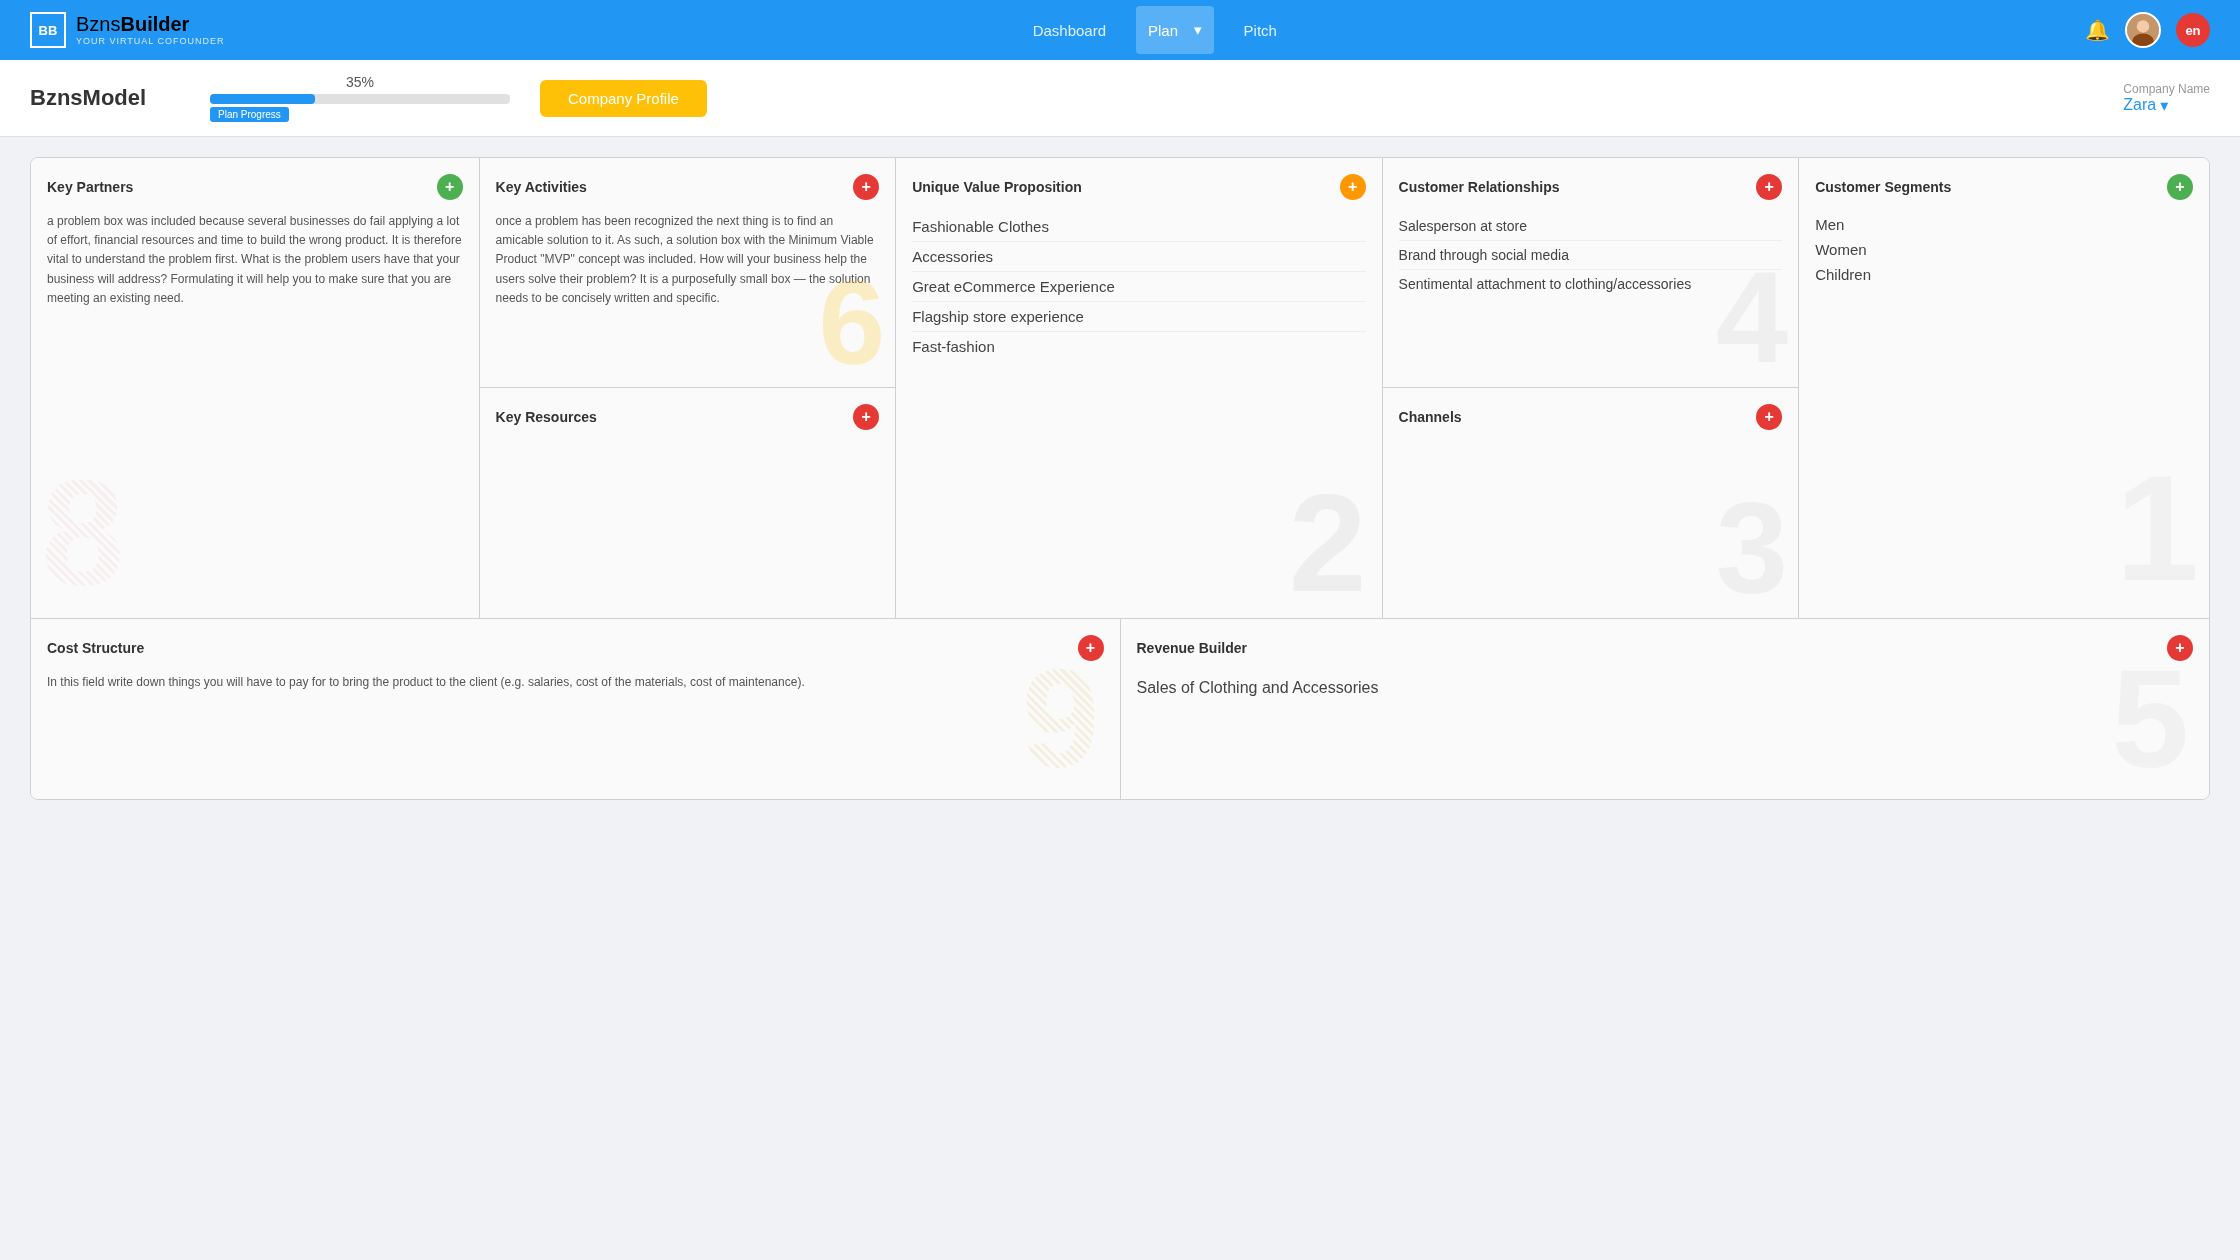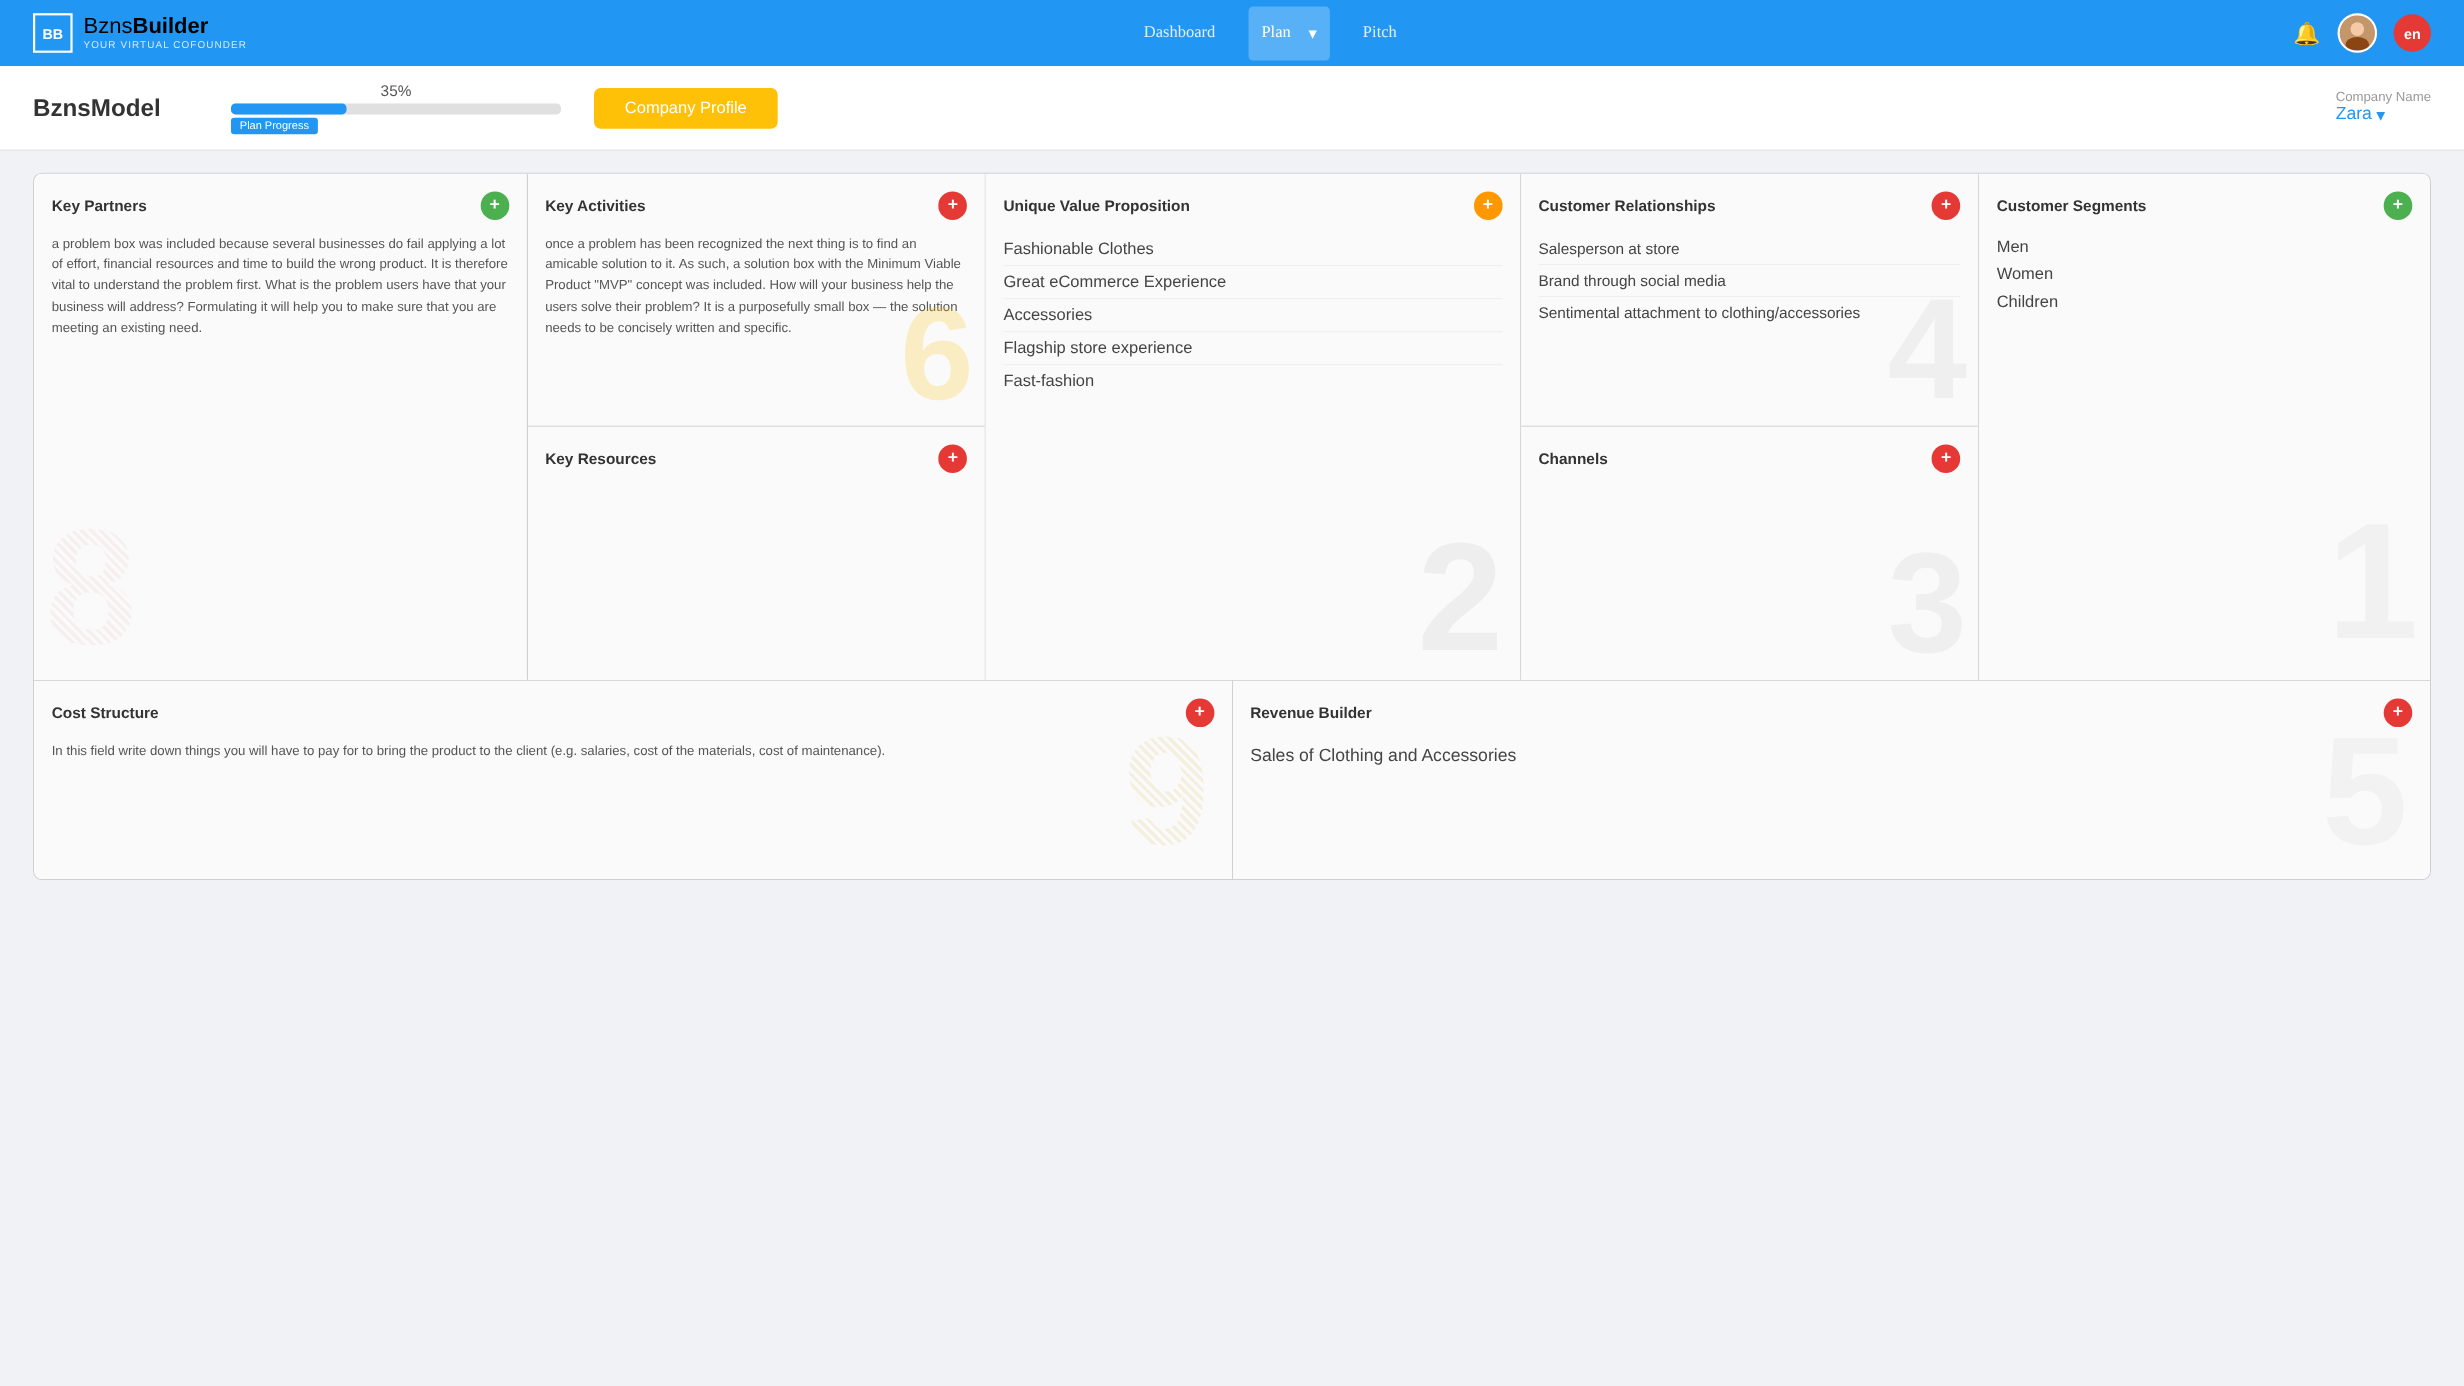--- a/index.html
+++ b/index.html
@@ -17,21 +17,21 @@
     .navbar-left { display: flex; align-items: center; gap: 10px; }
     .logo-box {
       border: 2px solid white;
       width: 36px; height: 36px;
       display: flex; align-items: center; justify-content: center;
       font-weight: bold; color: white; font-size: 13px;
     }
     .logo-text { color: #000000; font-size: 20px; font-weight: bold; line-height: 1; }
     .logo-text span { font-weight: 300; }
     .logo-sub { color: rgba(255,255,255,0.8); font-size: 9px; letter-spacing: 1px; margin-top: 2px; }
-    .navbar-center { display: flex; align-items: center; gap: 20px; font-family: Liberation Serif, serif; }
+    .navbar-center { display: flex; align-items: center; gap: 20px; }
     .nav-link { color: rgba(255,255,255,0.85); font-size: 15px; text-decoration: none; padding: 5px 10px; cursor: pointer; }
     .nav-plan {
       display: flex; align-items: center; gap: 16px;
       color: white; font-size: 15px; cursor: pointer;
       background: rgba(255,255,255,0.25);
       padding: 15px 12px; border-radius: 4px;
     }
     .navbar-right { display: flex; align-items: center; gap: 15px; }
     .bell-icon { color: white; font-size: 20px; cursor: pointer; }
     .avatar { width: 36px; height: 36px; border-radius: 50%; background: #c8a; overflow: hidden; border: 2px solid white; }
@@ -207,22 +207,22 @@
         </div>
       </div>
 
       <div style="flex:1.2; border-right:1px solid #d0d0d0; padding:16px; position:relative; background:#fafafa; min-height:460px;">
         <div class="canvas-cell-header">
           <span class="canvas-cell-title">Unique Value Proposition</span>
           <button class="add-btn orange">+</button>
         </div>
         <div>
           <div class="cell-item" style="font-size:15px;">Fashionable Clothes</div>
+          <div class="cell-item" style="font-size:15px;">Accessories</div>
           <div class="cell-item" style="font-size:15px;">Great eCommerce Experience</div>
-          <div class="cell-item" style="font-size:15px;">Accessories</div>
           <div class="cell-item" style="font-size:15px;">Flagship store experience</div>
           <div class="cell-item" style="font-size:15px;">Fast-fashion</div>
         </div>
         <div style="position:absolute; bottom:5px; right:15px; font-size:140px; font-weight:900; line-height:1; pointer-events:none; user-select:none; color:#ccc; opacity:0.25;">2</div>
       </div>
 
       <div style="flex:1.1; border-right:1px solid #d0d0d0; display:flex; flex-direction:column;">
 
         <div style="border-bottom:1px solid #d0d0d0; padding:16px; position:relative; background:#fafafa; min-height:230px;">
           <div class="canvas-cell-header">

